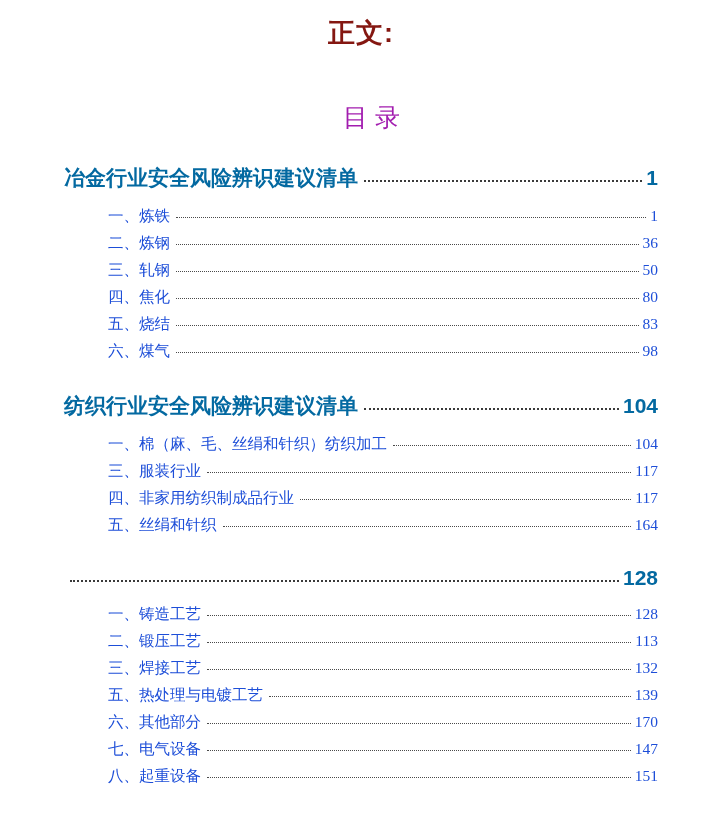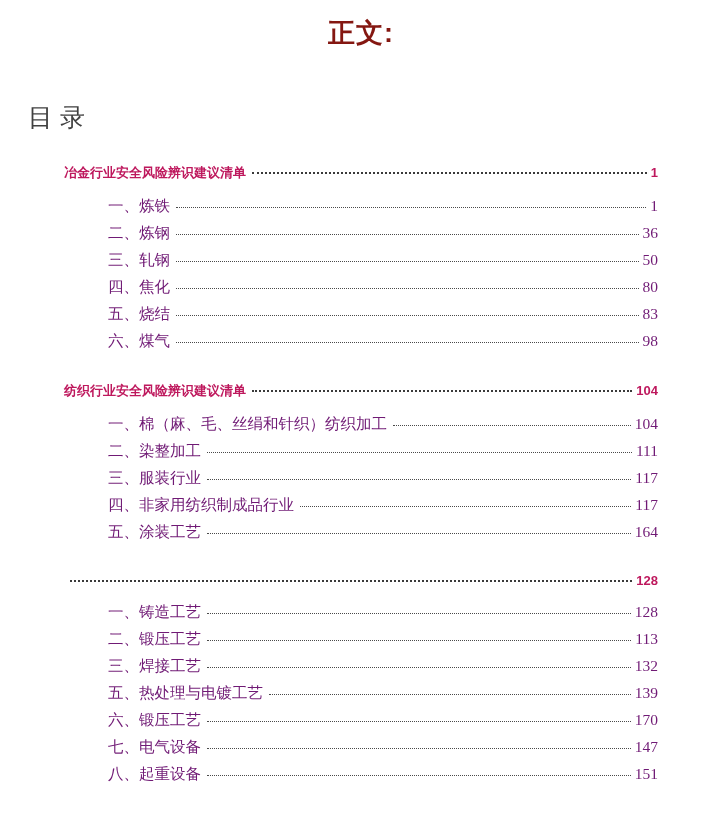--- a/index.html
+++ b/index.html
@@ -20,48 +20,48 @@
   .doc-heading {
     padding-top: 8px;
     text-align: center;
     font-family: "Liberation Sans", "DejaVu Sans", sans-serif;
     font-weight: 700;
     font-size: 27px;
     letter-spacing: 1px;
   }
   .toc-title {
     margin-top: 50px;
-    text-align: left;
+    text-align: center;
     font-family: "Liberation Serif", "DejaVu Serif", serif;
     font-size: 25px;
     letter-spacing: 7px;
-    color: #404040;
+    color: #a21caf;
     padding-left: 28px;
   }
   .toc {
     margin: 30px 64px 0 64px;
   }
   .toc-section { margin-top: 24px; }
   .toc-section:first-child { margin-top: 0; }
   .toc-row {
     display: flex;
     align-items: baseline;
     white-space: nowrap;
   }
   .toc-header {
     font-family: "Liberation Sans", "DejaVu Sans", sans-serif;
     font-weight: 700;
-    font-size: 13px;
-    color: #be185d;
+    font-size: 21px;
+    color: #0369a1;
     margin-bottom: 14px;
   }
   .toc-item {
     font-family: "Liberation Serif", "DejaVu Serif", serif;
     font-size: 15.5px;
-    color: #701a75;
+    color: #1d4ed8;
     padding-left: 44px;
     height: 27px;
   }
   .toc-label { flex: 0 0 auto; }
   .dots {
     flex: 1 1 auto;
     margin: 0 4px 0 6px;
     border-bottom: 2px dotted #3a3a3a;
     transform: translateY(-3px);
     min-width: 20px;
@@ -125,36 +125,31 @@
           <span class="toc-label">纺织行业安全风险辨识建议清单</span>
           <span class="dots"></span>
           <span class="toc-page">104</span>
         </div>
         <div class="toc-row toc-item">
           <span class="toc-label">一、棉（麻、毛、丝绢和针织）纺织加工</span>
           <span class="dots"></span>
           <span class="toc-page">104</span>
         </div>
         <div class="toc-row toc-item">
-          <span class="toc-label">二、染整加工</span>
-          <span class="dots"></span>
-          <span class="toc-page">111</span>
-        </div>
-        <div class="toc-row toc-item">
           <span class="toc-label">三、服装行业</span>
           <span class="dots"></span>
           <span class="toc-page">117</span>
         </div>
         <div class="toc-row toc-item">
           <span class="toc-label">四、非家用纺织制成品行业</span>
           <span class="dots"></span>
           <span class="toc-page">117</span>
         </div>
         <div class="toc-row toc-item">
-          <span class="toc-label">五、涂装工艺</span>
+          <span class="toc-label">五、丝绢和针织</span>
           <span class="dots"></span>
           <span class="toc-page">164</span>
         </div>
       </div>
       <div class="toc-section">
         <div class="toc-row toc-header">
           <span class="dots"></span>
           <span class="toc-page">128</span>
         </div>
         <div class="toc-row toc-item">
@@ -171,21 +166,21 @@
           <span class="toc-label">三、焊接工艺</span>
           <span class="dots"></span>
           <span class="toc-page">132</span>
         </div>
         <div class="toc-row toc-item">
           <span class="toc-label">五、热处理与电镀工艺</span>
           <span class="dots"></span>
           <span class="toc-page">139</span>
         </div>
         <div class="toc-row toc-item">
-          <span class="toc-label">六、锻压工艺</span>
+          <span class="toc-label">六、其他部分</span>
           <span class="dots"></span>
           <span class="toc-page">170</span>
         </div>
         <div class="toc-row toc-item">
           <span class="toc-label">七、电气设备</span>
           <span class="dots"></span>
           <span class="toc-page">147</span>
         </div>
         <div class="toc-row toc-item">
           <span class="toc-label">八、起重设备</span>

